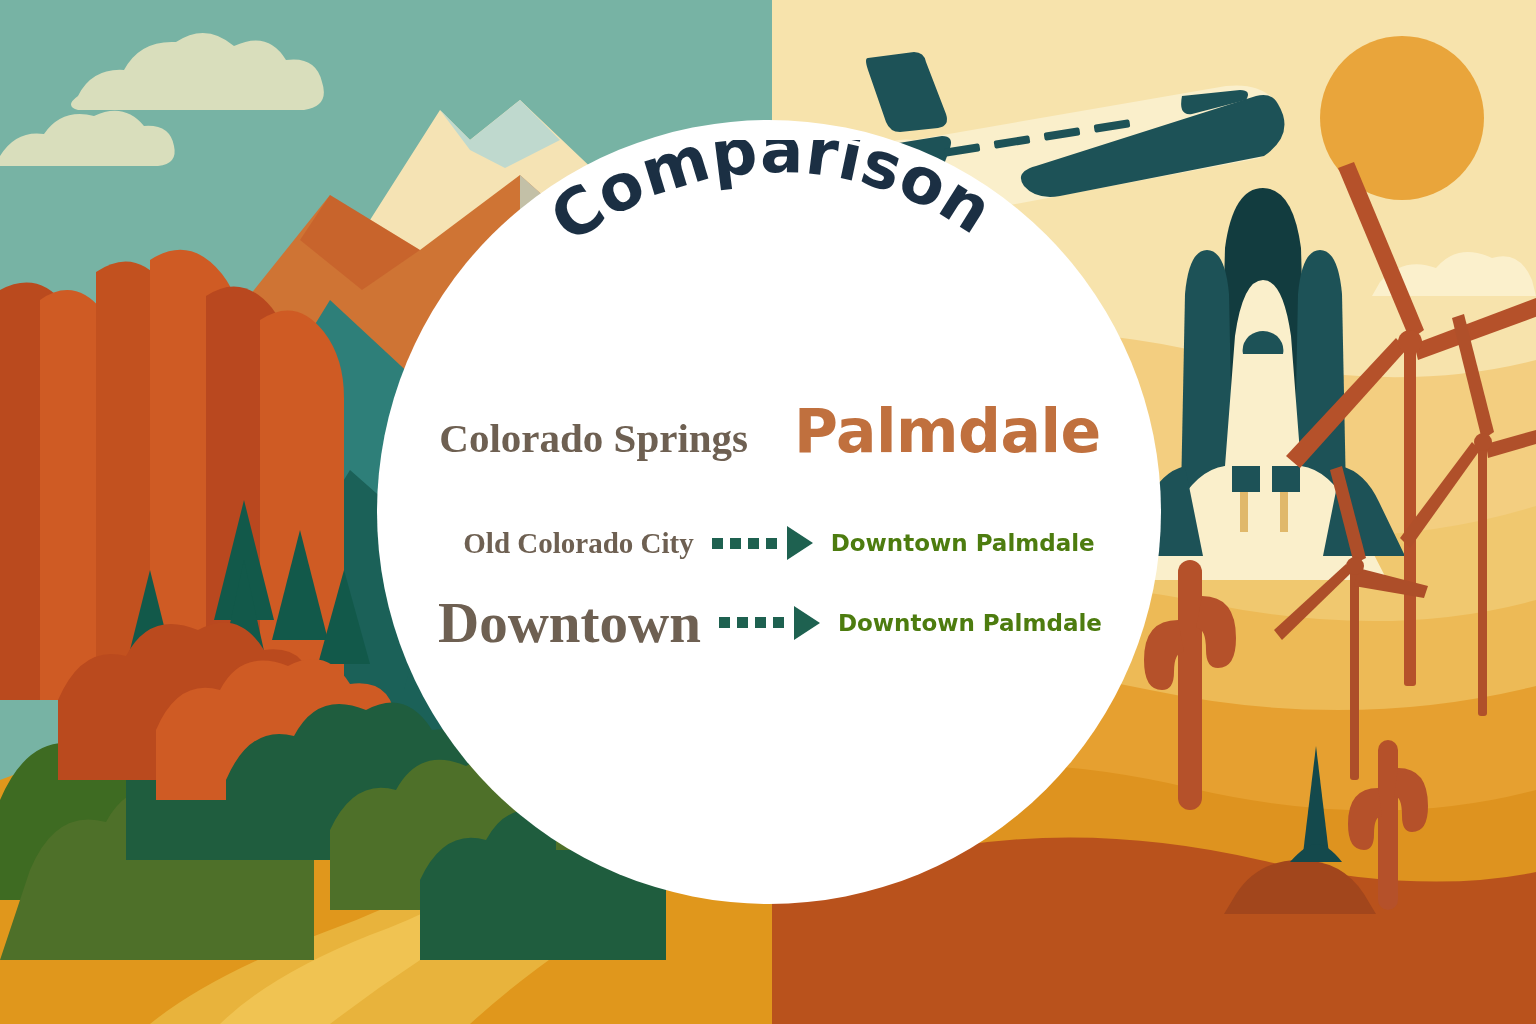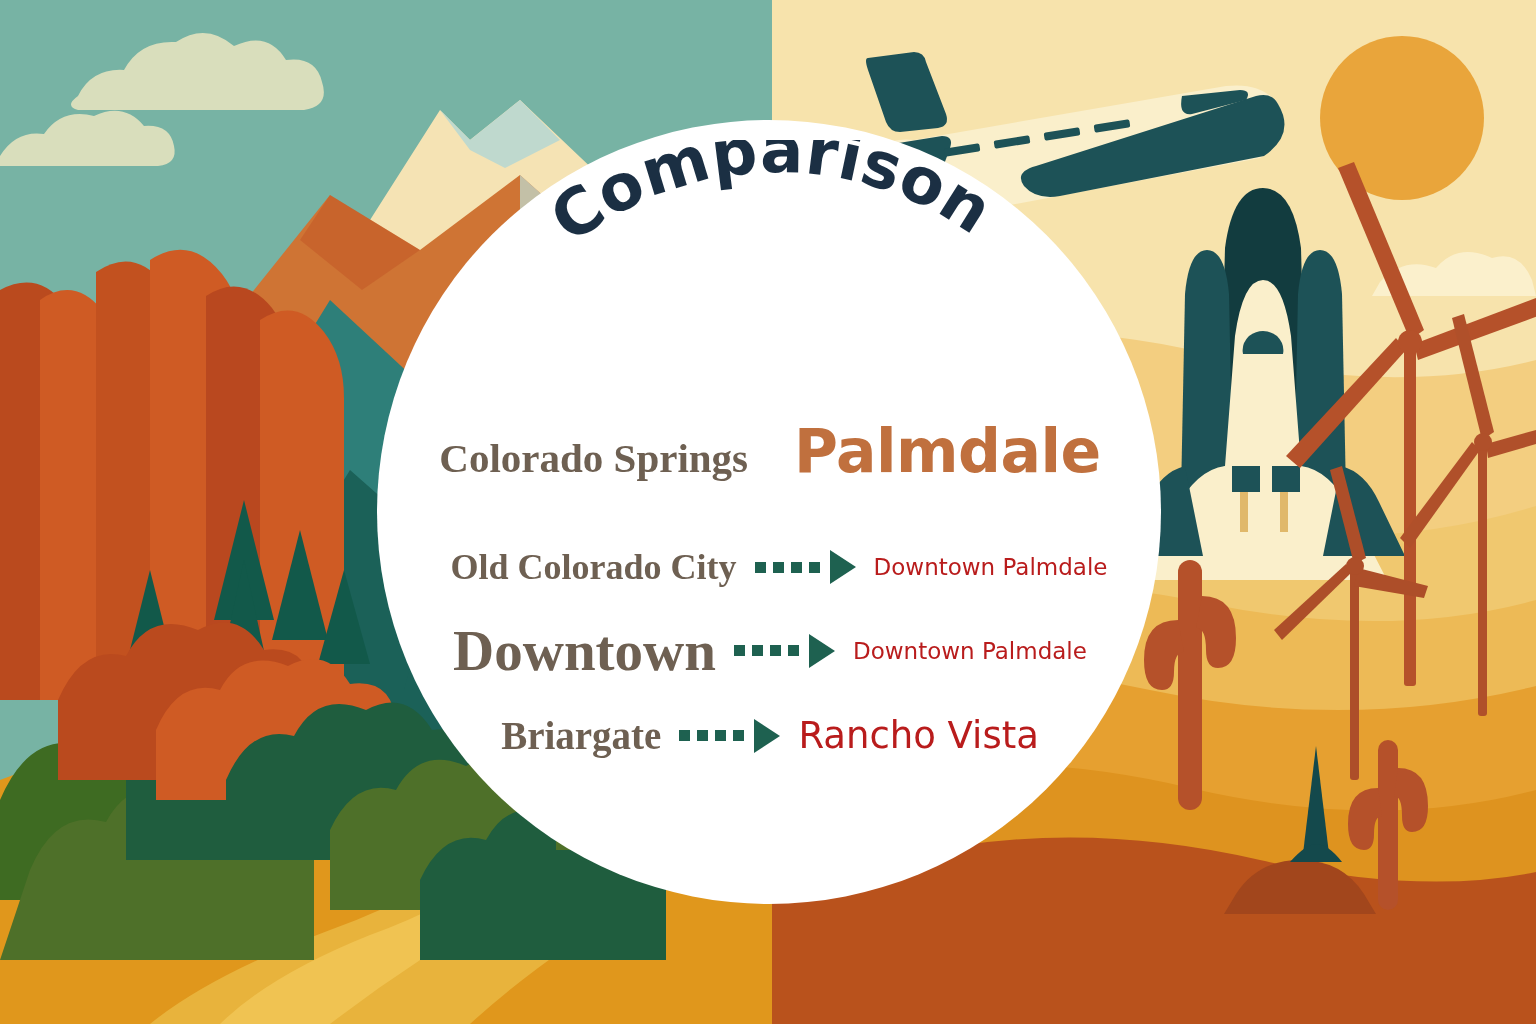--- a/index.html
+++ b/index.html
@@ -37,21 +37,21 @@
     font-family:"DejaVu Sans", sans-serif;
     font-weight:700;
     font-size:64px;
     fill:#1B2F43;
     letter-spacing:0.5px;
   }
 
   
   .panel {
     position:absolute;
-    left:400px; top:392px;
+    left:400px; top:372px;
     width:740px;
   }
 
   .head-row {
     display:flex;
     align-items:baseline;
     justify-content:center;
     gap:46px;
     margin-bottom:64px;
   }
@@ -82,28 +82,28 @@
   }
   .pair-left {
     font-family:"Liberation Serif", serif;
     font-weight:700;
     color:#6E6052;
     text-align:right;
     white-space:nowrap;
   }
   .pair-right {
     font-family:"DejaVu Sans", sans-serif;
-    font-weight:400;
-    color:#b91c1c;
+    font-weight:700;
+    color:#4d7c0f;
     text-align:left;
     white-space:nowrap;
   }
 
   
-  .sz-s .pair-left  { font-size:36px;margin-left:18px; }
+  .sz-s .pair-left  { font-size:29px;margin-left:18px; }
   .sz-s .pair-right { font-size:23px; }
   .sz-m .pair-left  { font-size:57px; }
   .sz-m .pair-right { font-size:23px; }
   .sz-l .pair-left  { font-size:39px; }
   .sz-l .pair-right { font-size:37px; }
 
   
   .connector {
     display:flex;
     align-items:center;
@@ -312,26 +312,15 @@
       <span class="connector">
         <i class="dash"></i>
           <i class="dash"></i>
           <i class="dash"></i>
           <i class="dash"></i>
         <i class="tri"></i>
       </span>
       <span class="pair-right">Downtown Palmdale</span>
     </div>
 
-    <div class="pair-row sz-l">
-      <span class="pair-left">Briargate</span>
-      <span class="connector">
-        <i class="dash"></i>
-          <i class="dash"></i>
-          <i class="dash"></i>
-          <i class="dash"></i>
-        <i class="tri"></i>
-      </span>
-      <span class="pair-right">Rancho Vista</span>
-    </div>
 
   </div>
 </div>
 
 </body></html>

